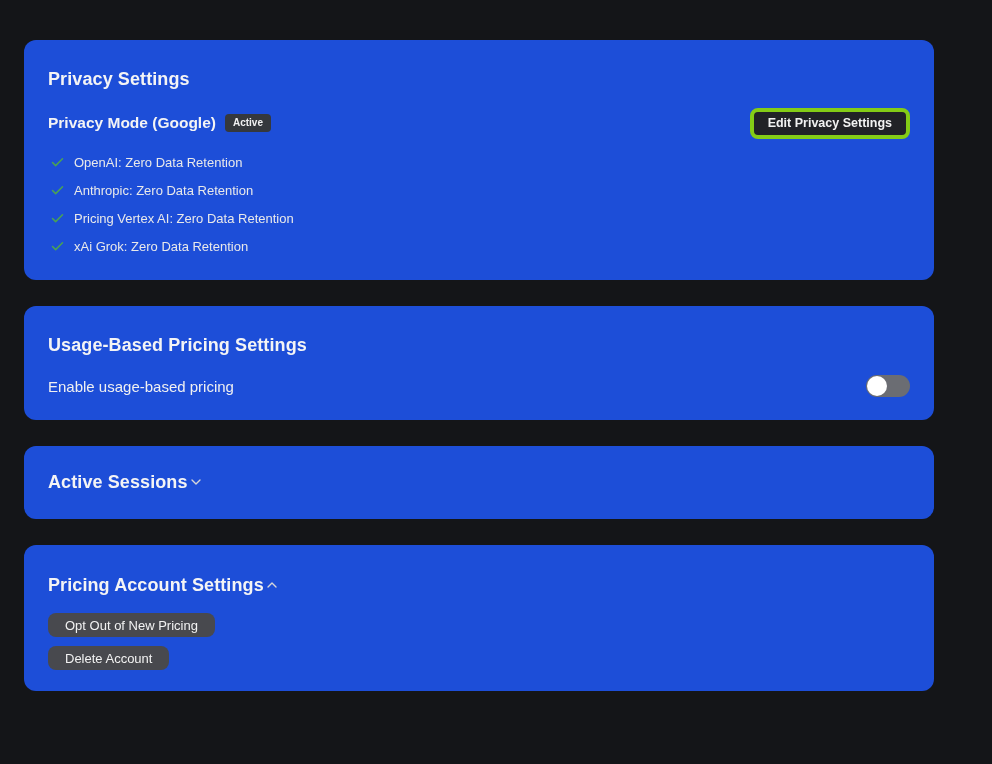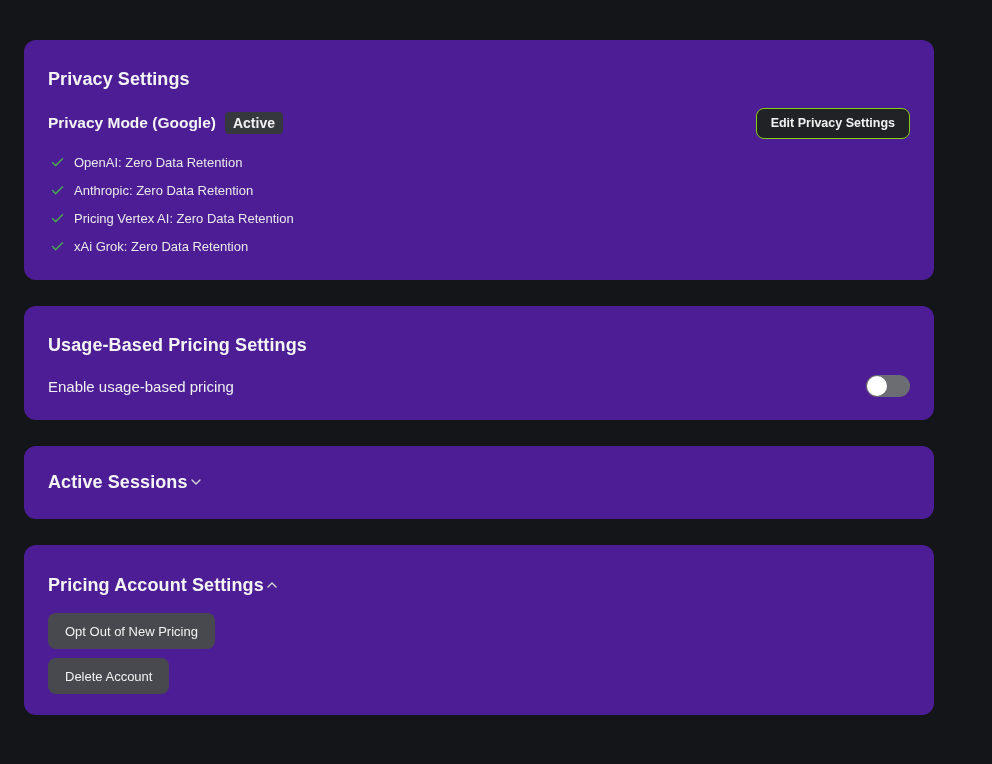--- a/index.html
+++ b/index.html
@@ -14,21 +14,21 @@
     height: 764px;
     background: #141518;
     overflow: hidden;
   }
   .page {
     padding: 40px 0 0 24px;
   }
   .card {
     box-sizing: border-box;
     width: 910px;
-    background: #4c1d95;
+    background: #1d4ed8;
     border-radius: 12px;
     margin-bottom: 26px;
   }
   .card-privacy  { padding: 28px 24px 26px; }
   .card-usage    { padding: 28px 24px 23px; }
   .card-sessions { padding: 25px 24px 26px; }
   .card-advanced { padding: 29px 24px 21px; }
 
   .card h2 {
     margin: 0;
@@ -50,29 +50,29 @@
   .mode-left { display: flex; align-items: center; }
   .mode-label {
     font-size: 15.5px;
     font-weight: 700;
     color: #f4f4f5;
   }
   .badge {
     margin-left: 9px;
     background: #35383d;
     color: #f0f0f1;
-    font-size: 14px;
+    font-size: 10px;
     font-weight: 700;
     line-height: 1;
     padding: 4px 8px;
     border-radius: 4px;
   }
   .edit-btn {
     background: #212226;
-    border: 1px solid #84cc16;
+    border: 4px solid #84cc16;
     border-radius: 8px;
     color: #f2f2f2;
     font-family: "Liberation Sans", sans-serif;
     font-size: 12.5px;
     font-weight: 600;
     height: 31px;
     padding: 0 14px;
     cursor: pointer;
   }
 
@@ -134,21 +134,21 @@
 
   
   .gray-btn {
     display: block;
     background: #48494e;
     border: none;
     border-radius: 8px;
     color: #f2f2f2;
     font-family: "Liberation Sans", sans-serif;
     font-size: 13px;
-    height: 36px;
+    height: 24px;
     padding: 0 17px;
     cursor: pointer;
   }
   .gray-btn.first { margin-top: 17px; }
   .gray-btn.second { margin-top: 9px; }
 </style>
 </head>
 <body>
 
 <div class="viewport">

